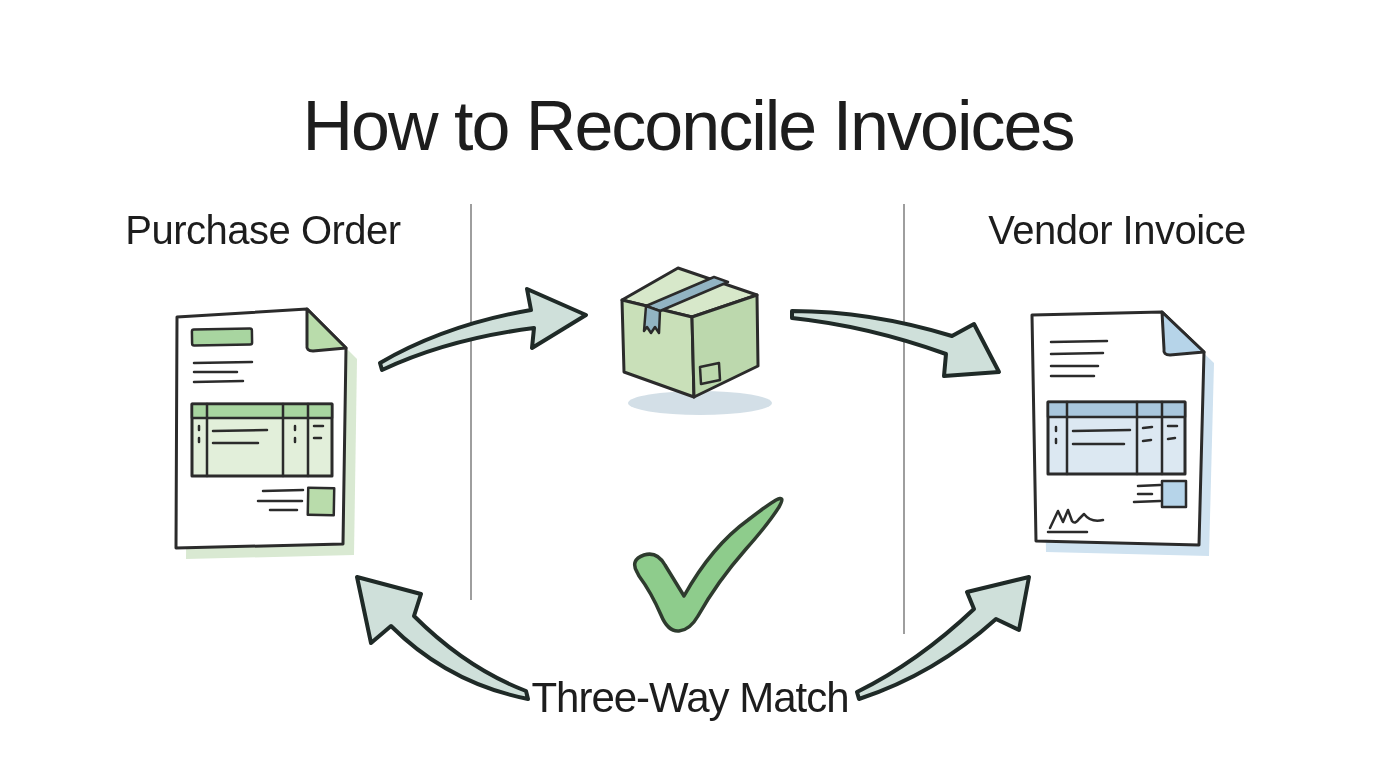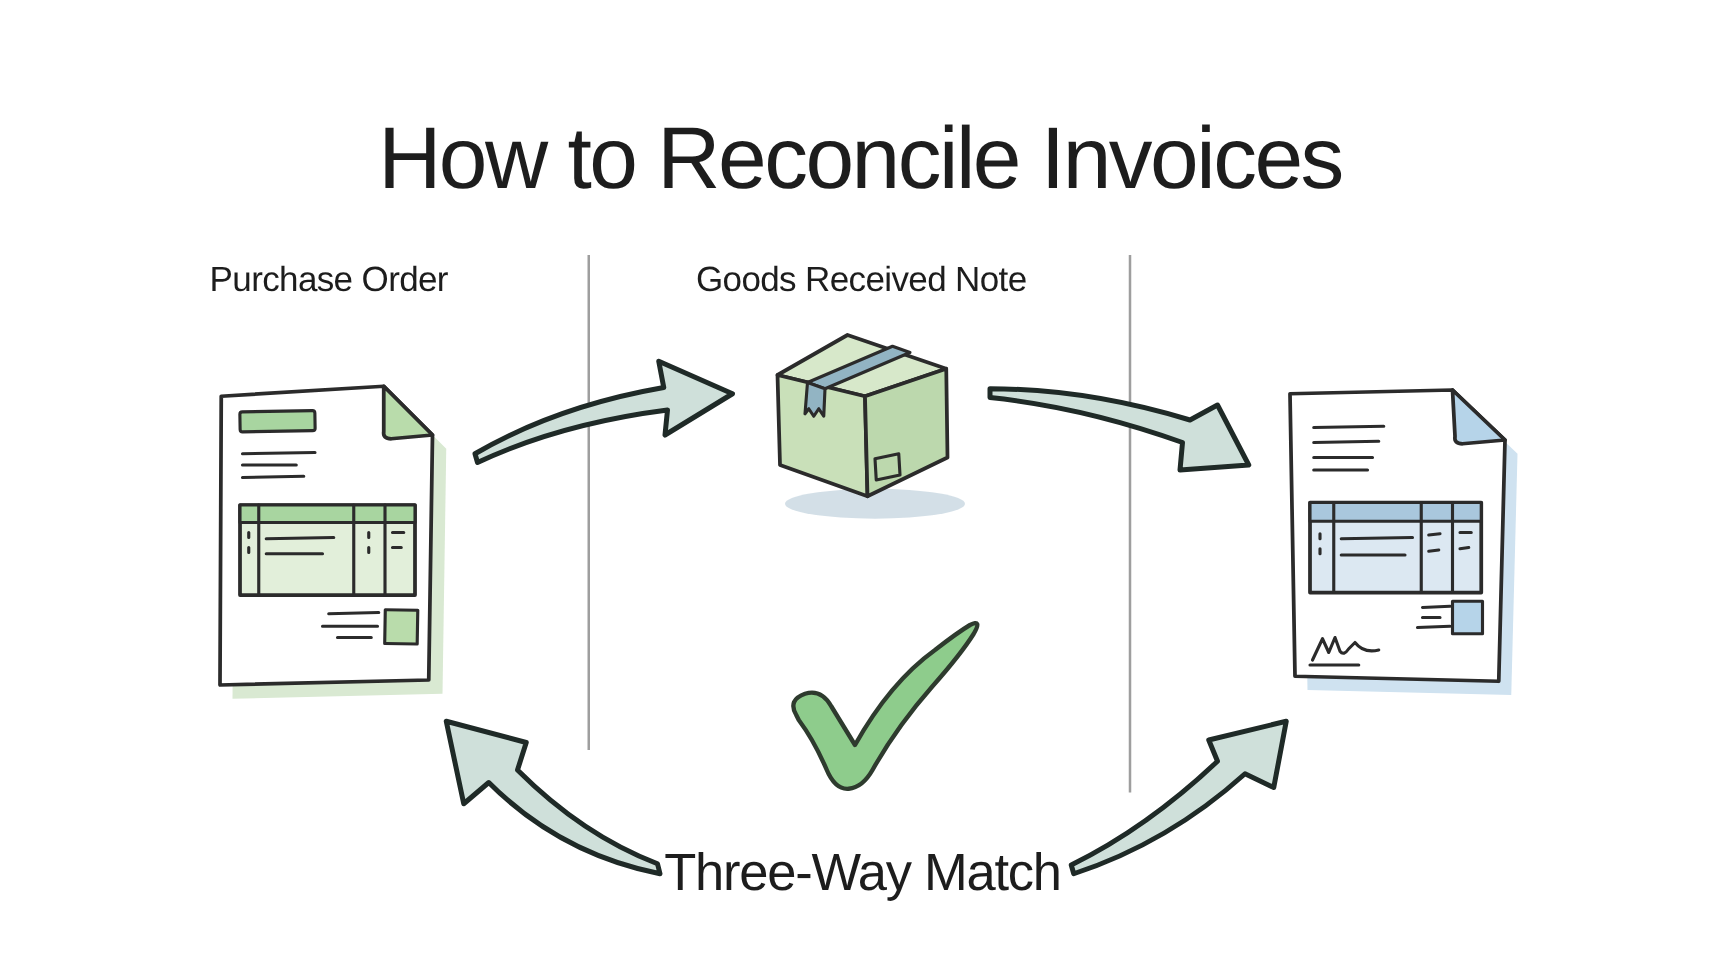--- a/index.html
+++ b/index.html
@@ -21,21 +21,21 @@
     text-align: center;
     font-size: 70px;
     font-weight: 500;
     letter-spacing: -2px;
     white-space: nowrap;
   }
   .col-header {
     position: absolute;
     top: 194px;
     transform: translateX(-50%);
-    font-size: 28px;
+    font-size: 40px;
     font-weight: 500;
     letter-spacing: -0.5px;
     white-space: nowrap;
   }
   .divider {
     position: absolute;
     width: 2px;
     background: var(--divider, #8d8d8d);
     opacity: 0.85;
   }
@@ -57,21 +57,21 @@
   }
 </style>
 </head>
 <body>
 
 <div class="canvas">
 
   <div class="title">How to Reconcile Invoices</div>
 
   <div class="col-header" style="left:263px">Purchase Order</div>
-  <div class="col-header" style="left:689px">Goods Received Note</div>
+  <div class="col-header" style="left:1117px">Vendor Invoice</div>
 
   <div class="divider" style="left:470px; top:190px; height:396px"></div>
   <div class="divider" style="left:903px; top:190px; height:430px"></div>
 
   <svg class="art" viewBox="0 0 1376 768">
 
     <g stroke-linejoin="round" stroke-linecap="round">
       <path d="M188,314 L318,306 L357,345 L354,541 L186,545 Z" fill="var(--po-shadow,#d9e9d2)" stroke="none"></path>
       <path d="M177,303 L307,295 L346,334 L343,530 L176,534 Z" fill="#ffffff" stroke="var(--ink,#2b2b2b)" stroke-width="3"></path>
       <path d="M307,295 L346,334 L313,337 Q306,337 307,331 Z" fill="var(--po-fold,#b9dcab)" stroke="var(--ink,#2b2b2b)" stroke-width="3"></path>

